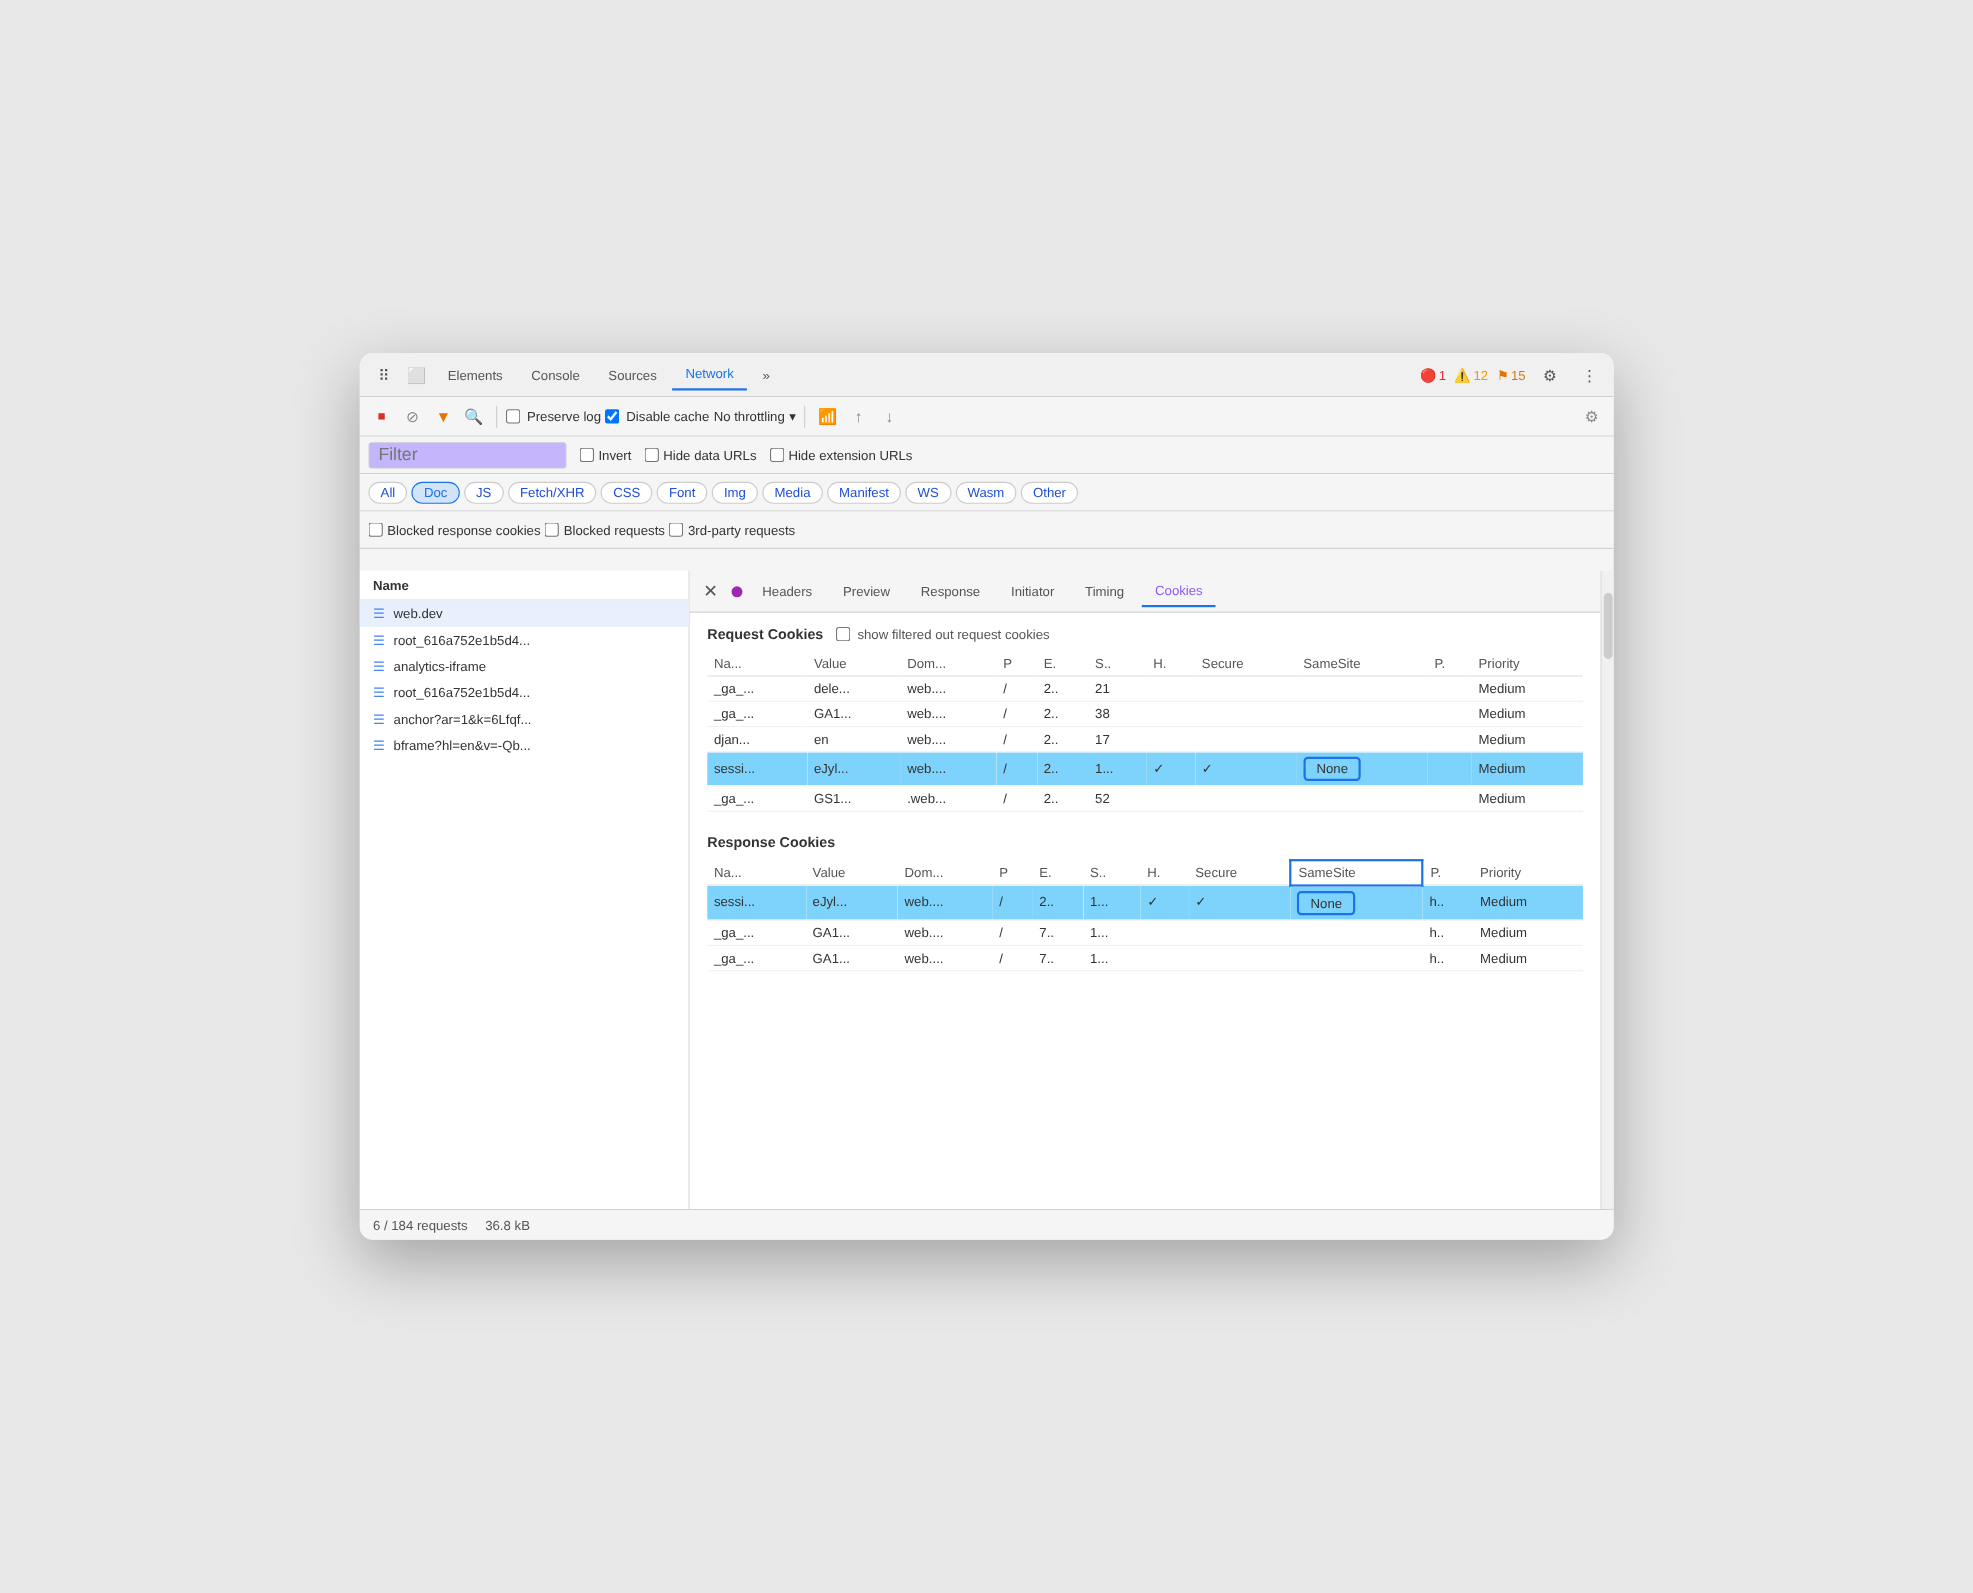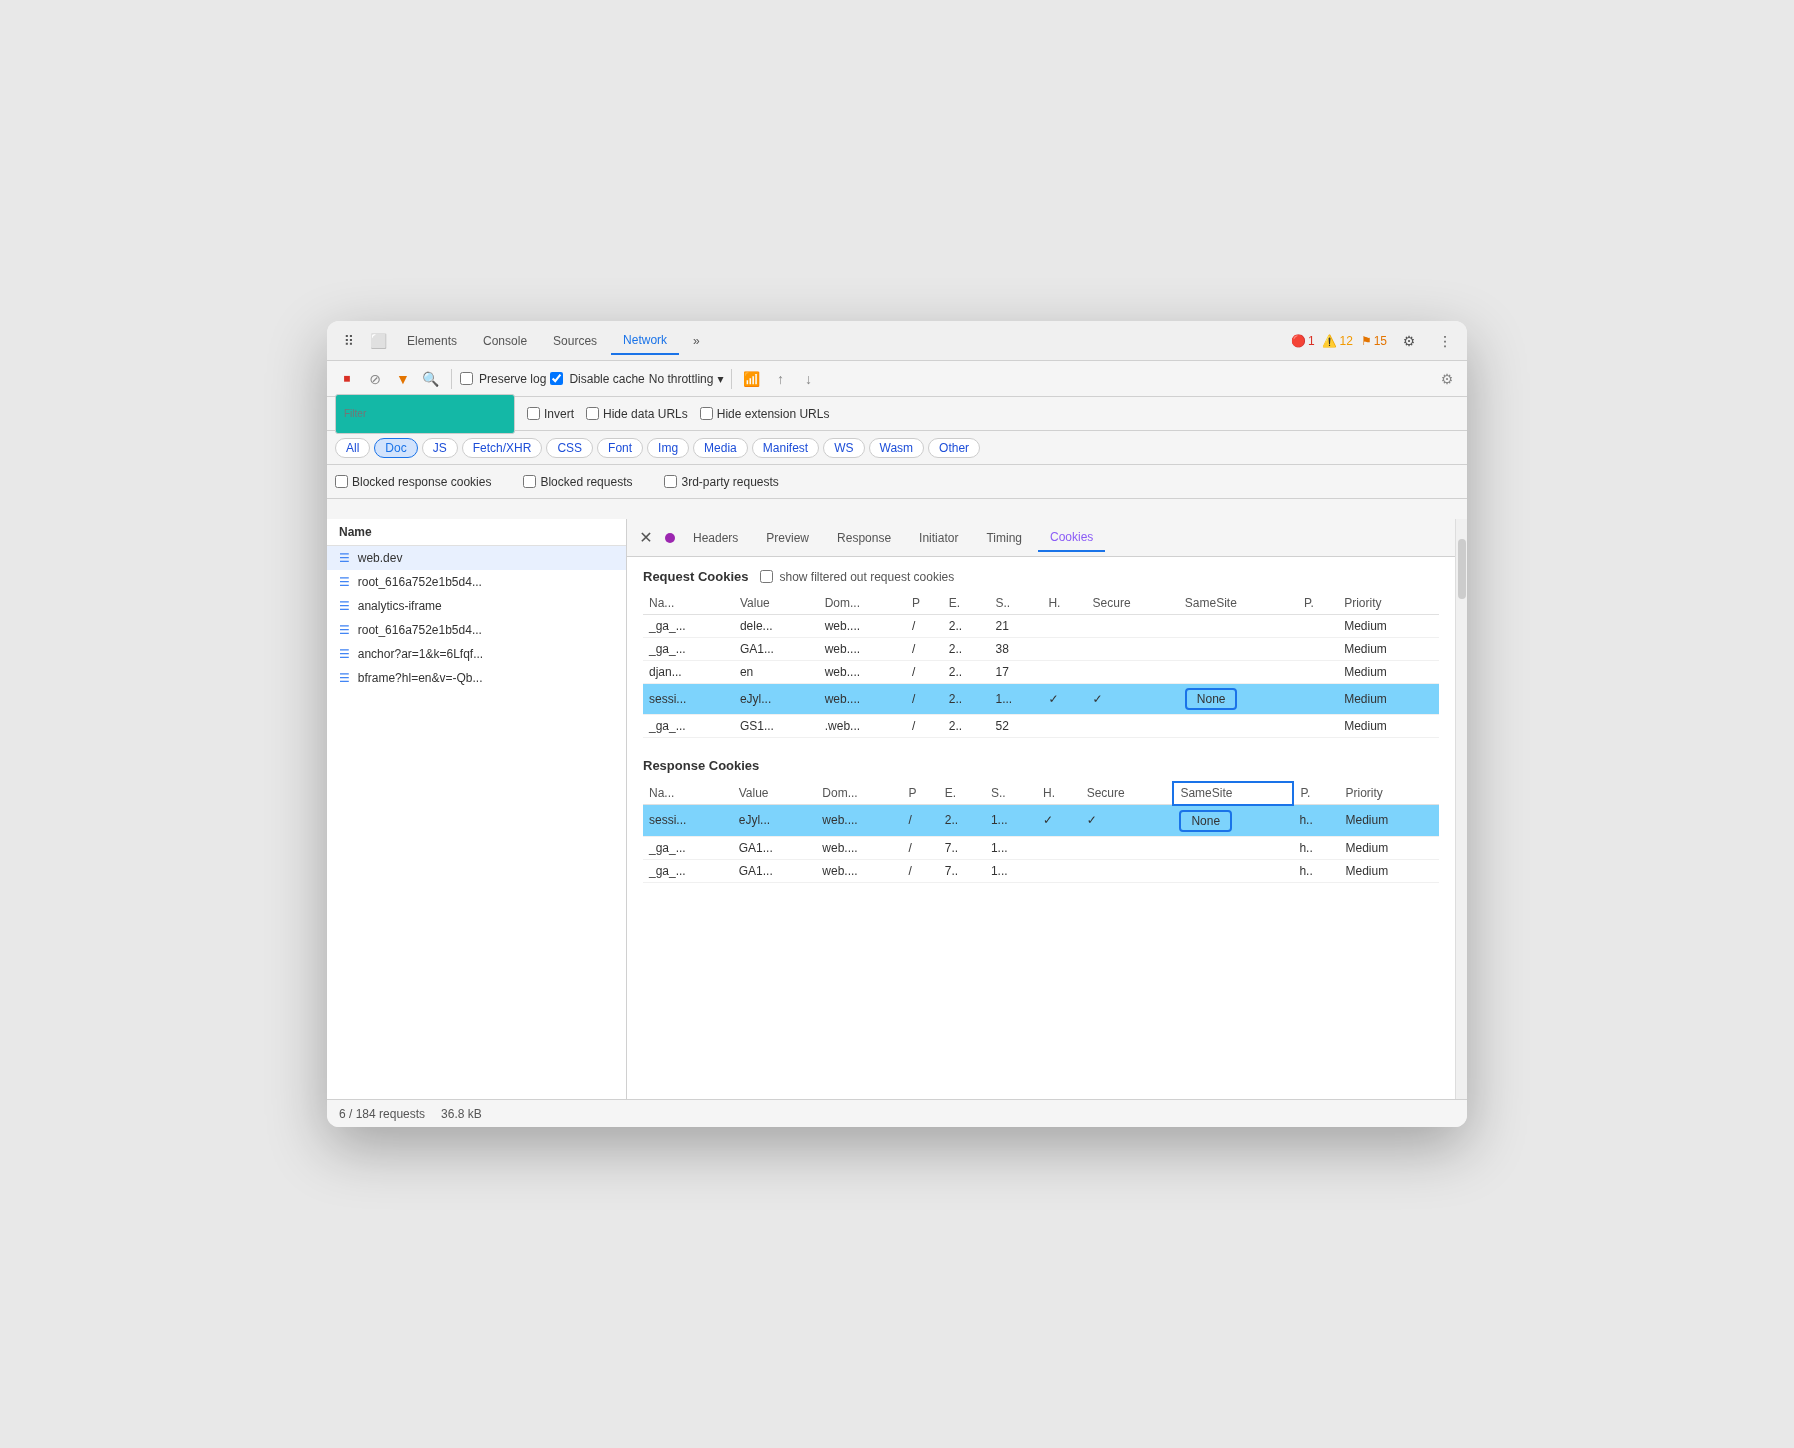--- a/index.html
+++ b/index.html
@@ -135,26 +135,26 @@
       background: #f5f5f5;
       border-bottom: 1px solid #d0d0d0;
       display: flex;
       align-items: center;
       padding: 4px 8px;
       gap: 12px;
       height: 34px;
     }
     .filter-input {
       width: 180px;
-      height: 40px;
+      height: 24px;
       border: 1px solid #ccc;
       border-radius: 3px;
       padding: 0 8px;
-      font-size: 10px;
-      background: #14b8a6;
+      font-size: 16px;
+      background: #c4b5fd;
       outline: none;
     }
     .filter-checkbox {
       display: flex;
       align-items: center;
       gap: 4px;
       font-size: 12px;
       color: #333;
       cursor: pointer;
     }
@@ -182,21 +182,21 @@
       background: #d2e3fc;
       border-color: #1a73e8;
       color: #1a73e8;
     }
     .extra-filters {
       background: #f5f5f5;
       border-bottom: 1px solid #d0d0d0;
       display: flex;
       align-items: center;
       padding: 4px 8px;
-      gap: 32px;
+      gap: 4px;
       height: 34px;
     }
     .extra-filter-checkbox {
       display: flex;
       align-items: center;
       gap: 4px;
       font-size: 12px;
       color: #333;
     }
     .main-content {

